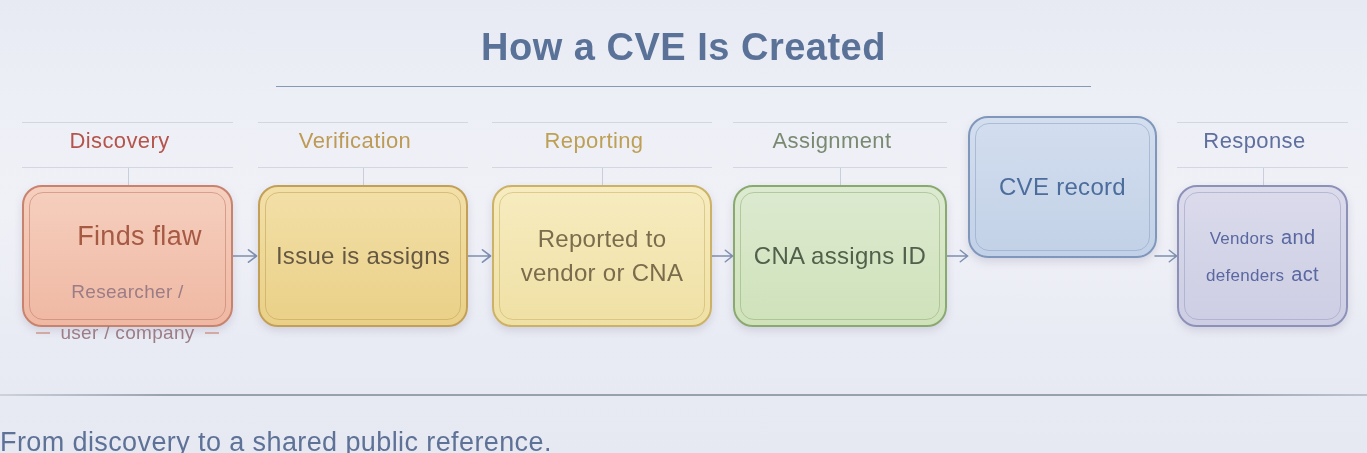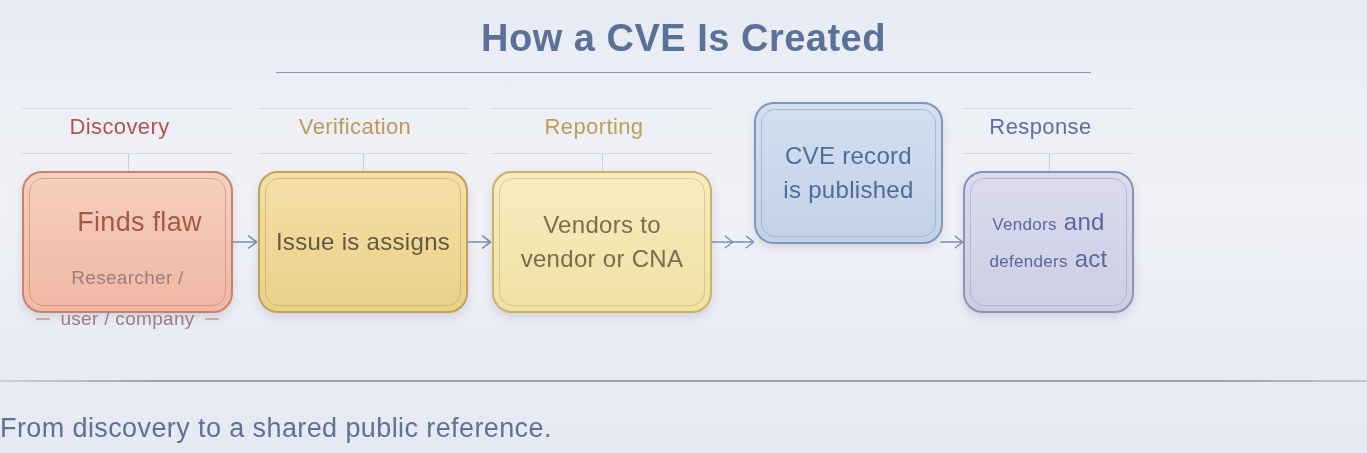--- a/index.html
+++ b/index.html
@@ -5,21 +5,21 @@
   html,body{margin:0;padding:0;}
   body{
     width:1367px;height:453px;overflow:hidden;
     font-family:"Liberation Sans","DejaVu Sans",sans-serif;
     background:linear-gradient(180deg,#e7eaf3 0%,#edeff6 22%,#f0f1f7 46%,#e9ebf4 76%,#e6e9f2 100%);
   }
   .canvas{position:relative;width:1367px;height:453px;padding-top:8px;box-sizing:border-box;}
 
   
   .title{
-    margin:8px;text-align:center;
+    margin:17px;text-align:center;
     font-size:38px;font-weight:600;letter-spacing:.5px;
     line-height:44px;color:var(--title-text,#5b7298);
   }
   .title-rule{
     width:815px;height:0;margin:12px auto 0;
     border-top:1.5px solid var(--title-underline,#7589a8);opacity:.85;
   }
 
   
   .flow{display:flex;margin-top:29px;padding:0 19px 0 22px;align-items:flex-start;}
@@ -42,21 +42,21 @@
     box-shadow:0 4px 9px rgba(110,105,140,.20);
     display:flex;flex-direction:column;align-items:center;
   }
   .box-inner{
     position:absolute;inset:5px;border:1.5px solid var(--inner,#888);
     border-radius:14px;opacity:.55;pointer-events:none;
   }
   .box-center{flex:1;display:flex;flex-direction:column;justify-content:center;align-items:center;width:100%;}
   .box-line{font-size:24px;line-height:34px;color:var(--text,#444);letter-spacing:.3px;text-align:center;}
   .big{font-size:17px;}
-  .small{font-size:24px;margin-top:44px;}
+  .small{font-size:20px;margin-top:44px;}
 
   
   .box-title{margin-top:34px;font-size:27px;line-height:30px;color:var(--text,#444);letter-spacing:.3px;margin-left:24px;}
   .box-divider{width:172px;height:1px;margin-top:12px;background:var(--divider,#aaa);opacity:.8;}
   .box-sub{margin-top:18px;font-size:19px;line-height:22px;color:var(--sub,#888);letter-spacing:.3px;display:flex;align-items:center;}
   .box-sub-bottom{margin-top:19px;}
   .dash{display:inline-block;width:14px;height:1.5px;background:var(--border,#999);opacity:.6;margin:0 10px;}
 
   .arrow{flex:none;display:flex;align-items:flex-start;justify-content:center;padding-top:130px;color:var(--arrow,#7d90b0);}
   .arrow svg{display:block;overflow:visible;}
@@ -132,45 +132,58 @@
     <div class="stage" style="width: 220px; --label: #bda055; --fill1: #f7ecc0; --fill2: #efe0a4; --border: #ccb266; --inner: #c9b061; --text: #7a6c4c;">
       <div class="label-area">
         <div class="rule rule-top"></div>
         <div class="stage-label">Reporting</div>
         <div class="rule rule-bottom"></div>
         <div class="connector"></div>
       </div>
       <div class="box">
         <div class="box-inner"></div>
         <div class="box-center">
-          <div class="box-line">Vendors to</div>
+          <div class="box-line">Reported to</div>
           <div class="box-line">vendor or CNA</div>
         </div>
       </div>
     </div>
 
     <div class="arrow" style="width:21px">
       <svg width="24" height="20" viewBox="0 0 26 20">
           <path d="M0 10 H23 M15.5 3.8 L23.5 10 L15.5 16.2" fill="none" stroke="currentColor" stroke-width="1.6" stroke-linecap="round" stroke-linejoin="round"></path>
         </svg>
     </div>
 
+    <div class="stage" style="width: 214px; --label: #7a8a72; --fill1: #dcead0; --fill2: #cfe2ba; --border: #8aa971; --inner: #8fae77; --text: #51604a;">
+      <div class="label-area">
+        <div class="rule rule-top"></div>
+        <div class="stage-label">Assignment</div>
+        <div class="rule rule-bottom"></div>
+        <div class="connector"></div>
+      </div>
+      <div class="box">
+        <div class="box-inner"></div>
+        <div class="box-center">
+          <div class="box-line">CNA assigns ID</div>
+        </div>
+      </div>
+    </div>
 
     <div class="arrow" style="width:21px">
       <svg width="24" height="20" viewBox="0 0 26 20">
           <path d="M0 10 H23 M15.5 3.8 L23.5 10 L15.5 16.2" fill="none" stroke="currentColor" stroke-width="1.6" stroke-linecap="round" stroke-linejoin="round"></path>
         </svg>
     </div>
 
     <div class="stage" style="width: 189px; --label: #667c9e; --fill1: #d3deef; --fill2: #c2d1e7; --border: #8097bc; --inner: #8aa0c2; --text: #4c6d9c;">
       <div class="box">
         <div class="box-inner"></div>
         <div class="box-center">
           <div class="box-line">CVE record</div>
-          <div class="box-line">is published</div>
         </div>
       </div>
     </div>
 
     <div class="arrow" style="width:20px">
       <svg width="24" height="20" viewBox="0 0 26 20">
           <path d="M0 10 H23 M15.5 3.8 L23.5 10 L15.5 16.2" fill="none" stroke="currentColor" stroke-width="1.6" stroke-linecap="round" stroke-linejoin="round"></path>
         </svg>
     </div>
 

